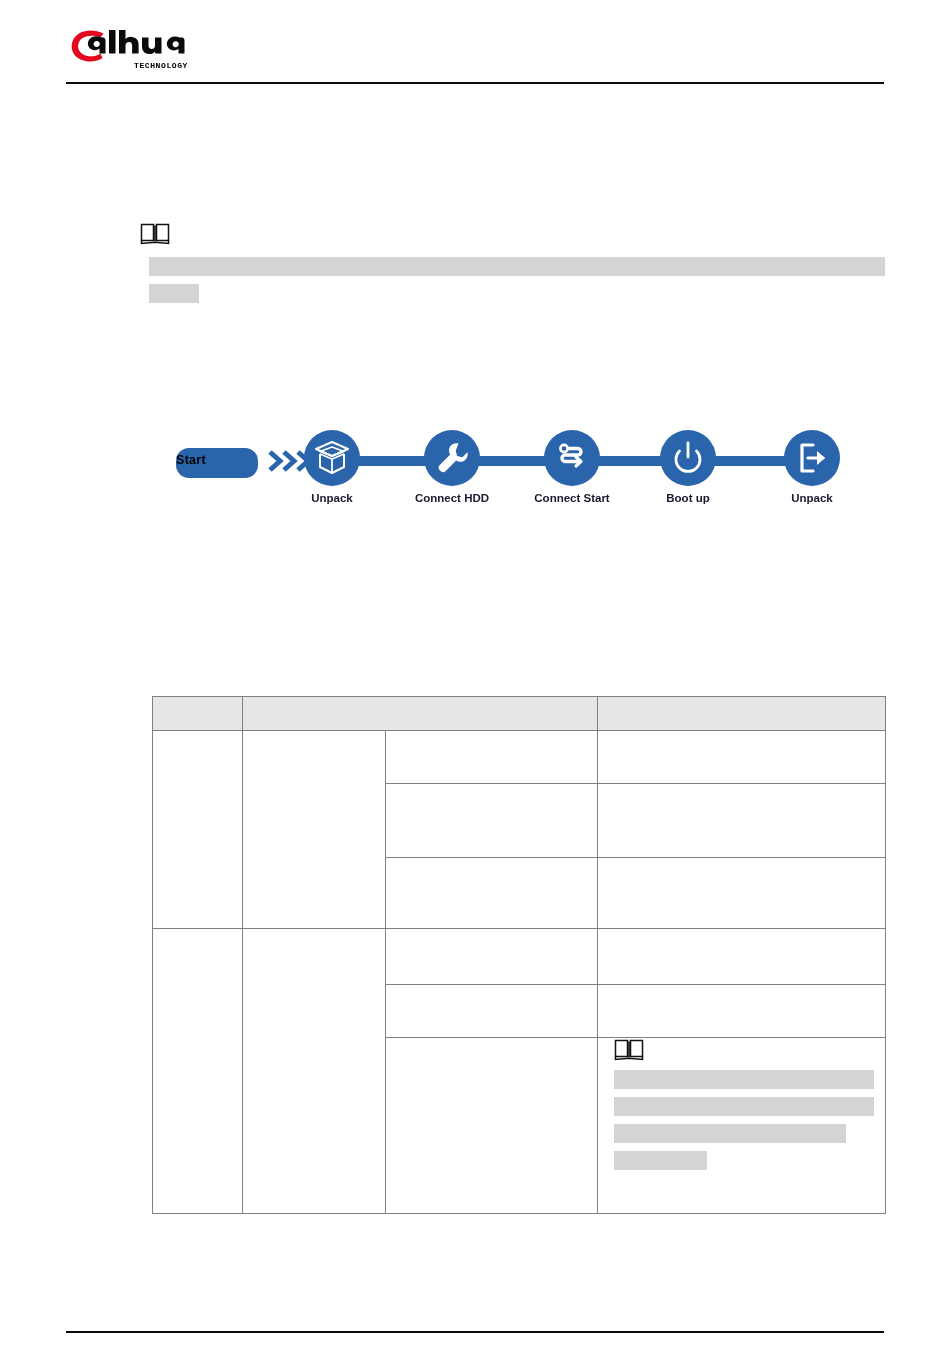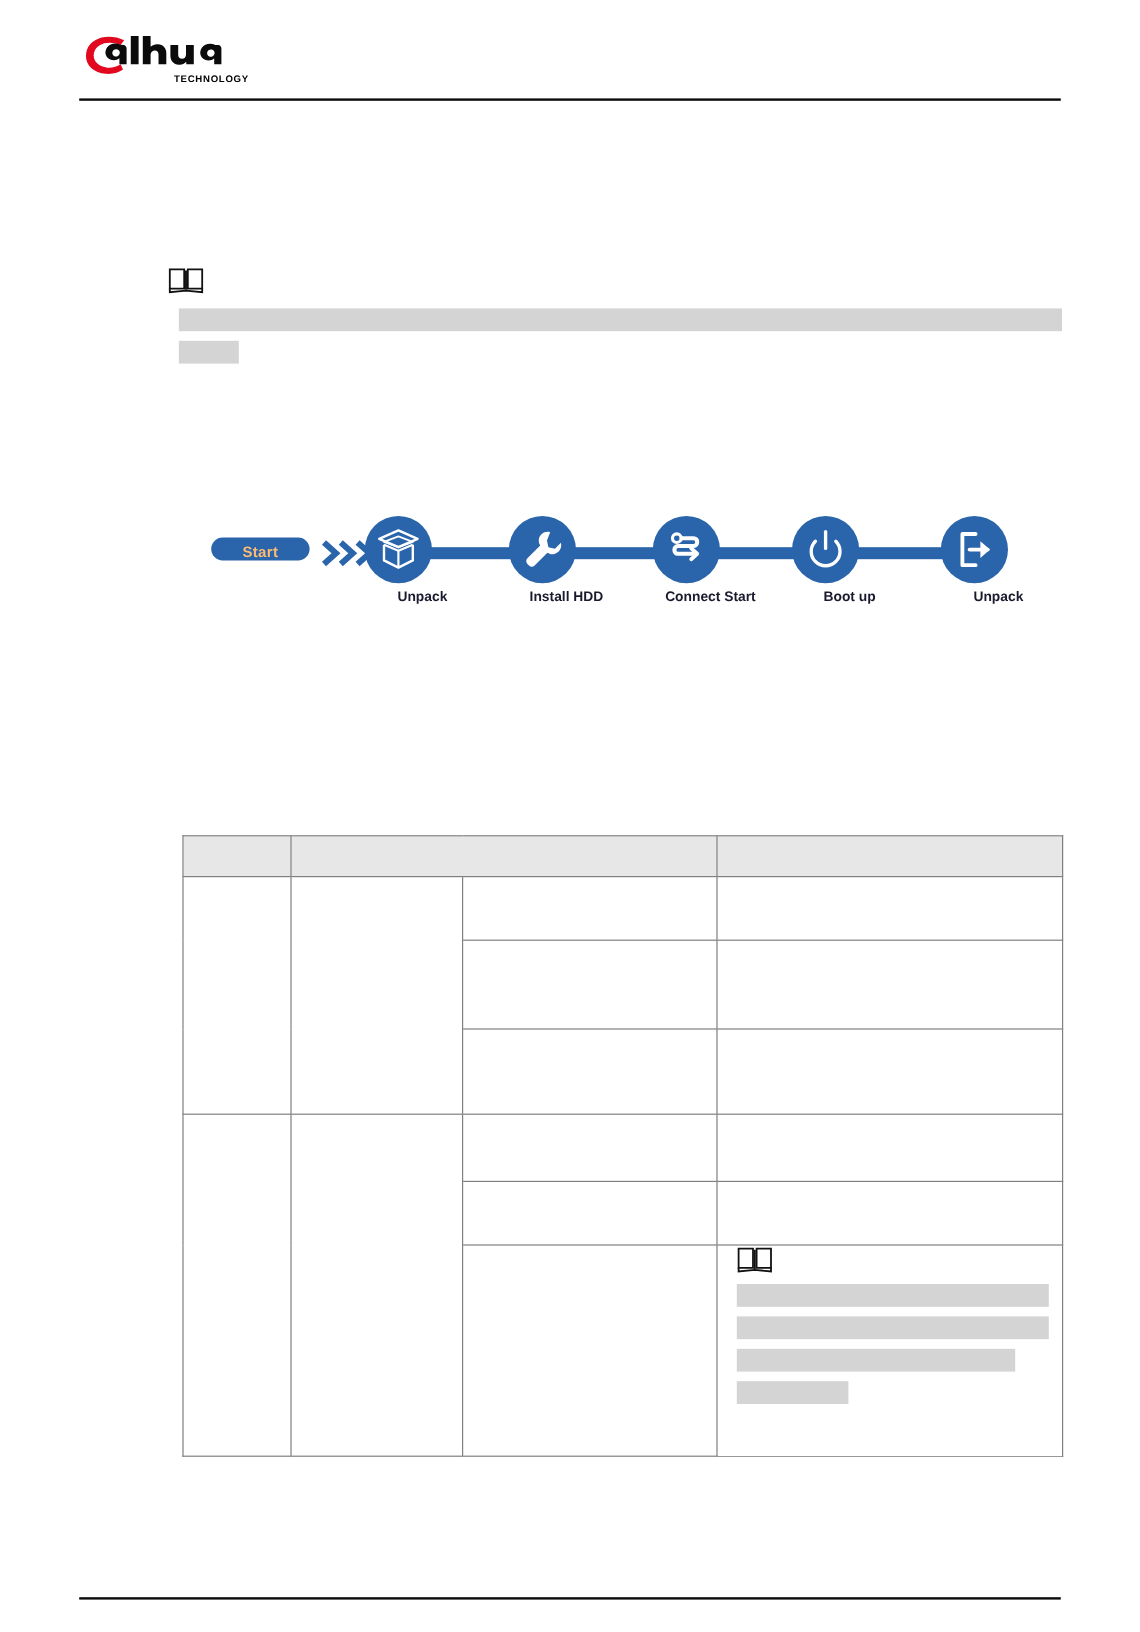--- a/index.html
+++ b/index.html
@@ -30,27 +30,27 @@
     height: 52px;
   }
   .logo-mark {
     position: absolute;
     left: 0; top: 2px;
     width: 122px;
     height: 36px;
   }
   .logo-sub {
     position: absolute;
-    left: 75px;
+    left: 64px;
     top: 36px;
     font-size: 8px;
     font-weight: bold;
     letter-spacing: 0.6px;
     color: #000000;
-    font-family: Liberation Sans, sans-serif;
+    font-family: Liberation Mono, monospace;
     line-height: 1;
   }
   .header-rule {
     position: absolute;
     left: 66px;
     top: 82px;
     width: 818px;
     height: 0;
     border-top: 2.4px solid #0b0b0b;
   }
@@ -112,28 +112,27 @@
     top: 26px;
     width: 476px;
     height: 10px;
     background: #2a64ab;
   }
   .start-pill {
     position: absolute;
     left: 0;
     top: 18px;
     width: 82px;
-    height: 19px;
+    height: 30px;
     border-radius: 13px;
     background: #2a64ab;
-    color: #fdba74;
+    color: #000000;
     font-size: 12.5px;
     font-weight: bold;
     line-height: 25px;
-    text-align: center;
     letter-spacing: 0.3px;
   }
   .chevrons {
     position: absolute;
     left: 92px;
     top: 19px;
     width: 50px;
     height: 24px;
   }
   .node {
@@ -158,21 +157,20 @@
     margin-top: 6px;
     font-size: 11.5px;
     font-weight: bold;
     color: #1a1a2e;
     white-space: nowrap;
     display: block;
     position: relative;
     left: 50%;
     transform: translateX(-50%);
     width: max-content;
-    margin-left: 20px;
   }
 
   
   .doc-table {
     position: absolute;
     left: 152px;
     top: 696px;
     width: 733px;
     border-collapse: collapse;
     table-layout: fixed;
@@ -253,21 +251,21 @@
     </span>
     <span class="node-label">Unpack</span>
   </div>
 
   <div class="node" style="left:248px">
     <span class="node-circle">
       <svg width="56" height="56" viewBox="0 0 56 56">
         <path d="M34.5 13.5 C30 12.2 25.5 15.2 25 19.8 C24.8 21.6 25.3 23.3 26.2 24.6 L15.5 35.3 C14.2 36.6 14.2 38.7 15.5 40 L16.8 41.3 C18.1 42.6 20.2 42.6 21.5 41.3 L32.2 30.6 C33.6 31.5 35.3 32 37 31.8 C41.6 31.3 44.7 26.8 43.4 22.3 L38.5 27.2 L33 26 L31.8 20.5 Z" fill="#fff"></path>
       </svg>
     </span>
-    <span class="node-label">Install HDD</span>
+    <span class="node-label">Connect HDD</span>
   </div>
 
   <div class="node" style="left:368px">
     <span class="node-circle">
       <svg width="56" height="56" viewBox="0 0 56 56">
         <circle cx="20" cy="18.5" r="3.6" fill="none" stroke="#fff" stroke-width="2.6"></circle>
         <path d="M24 18.5 L34 18.5 C38 18.5 38 25 34 25 L21 25 C17 25 17 31.5 21 31.5 L36 31.5" fill="none" stroke="#fff" stroke-width="3.4" stroke-linecap="round" stroke-linejoin="round"></path>
         <path d="M32 27 L37 31.5 L32 36" fill="none" stroke="#fff" stroke-width="3.2" stroke-linecap="round" stroke-linejoin="round"></path>
       </svg>
     </span>

